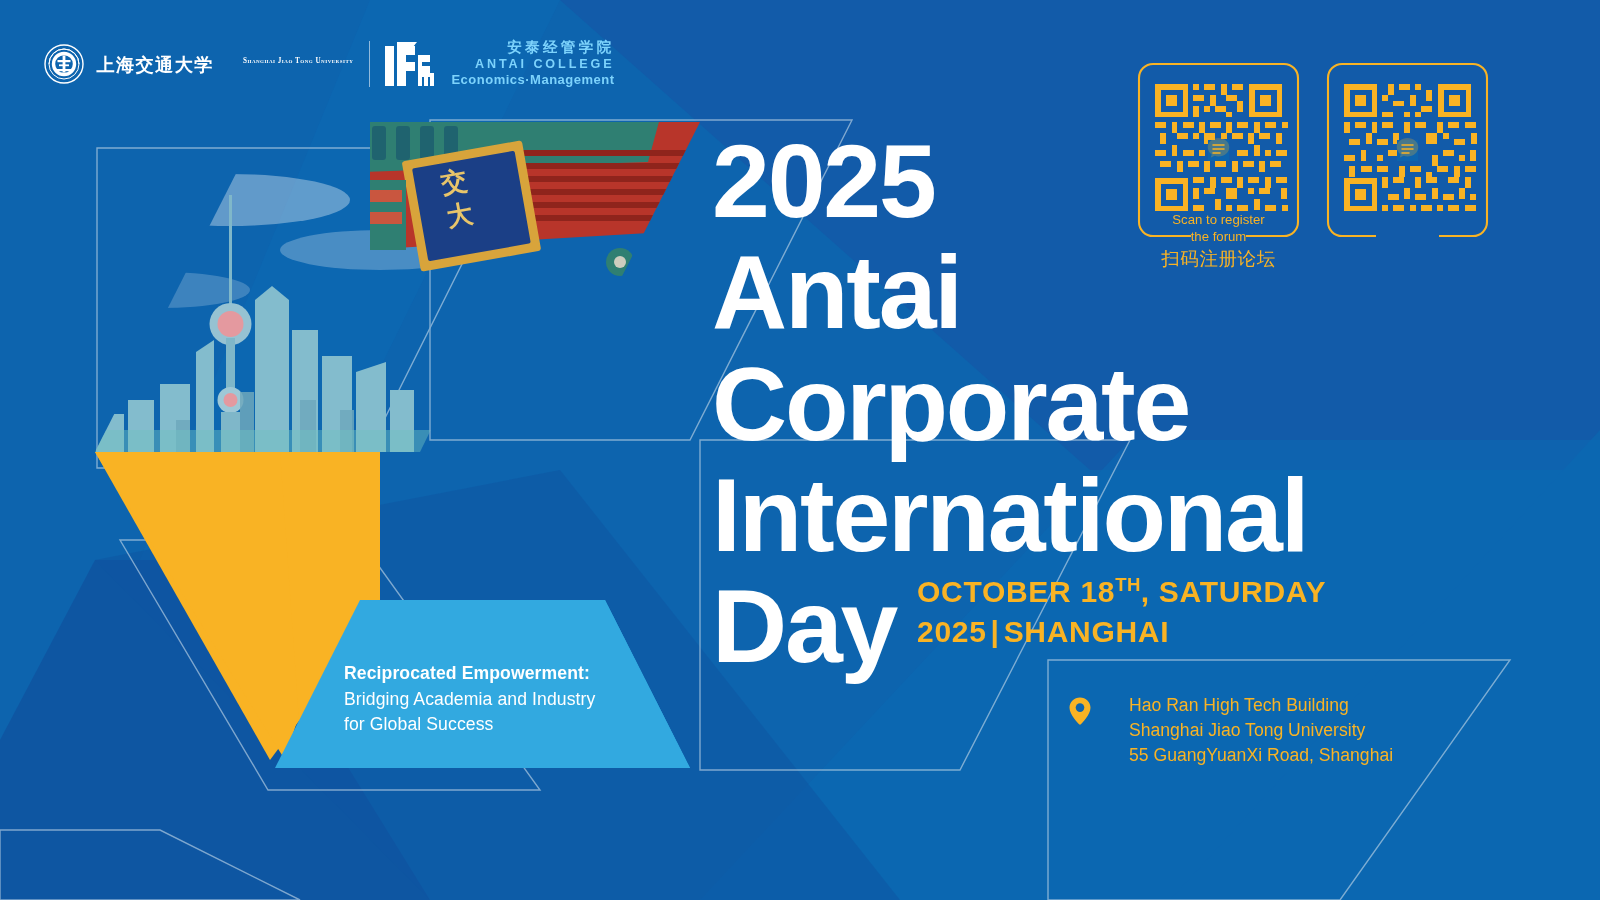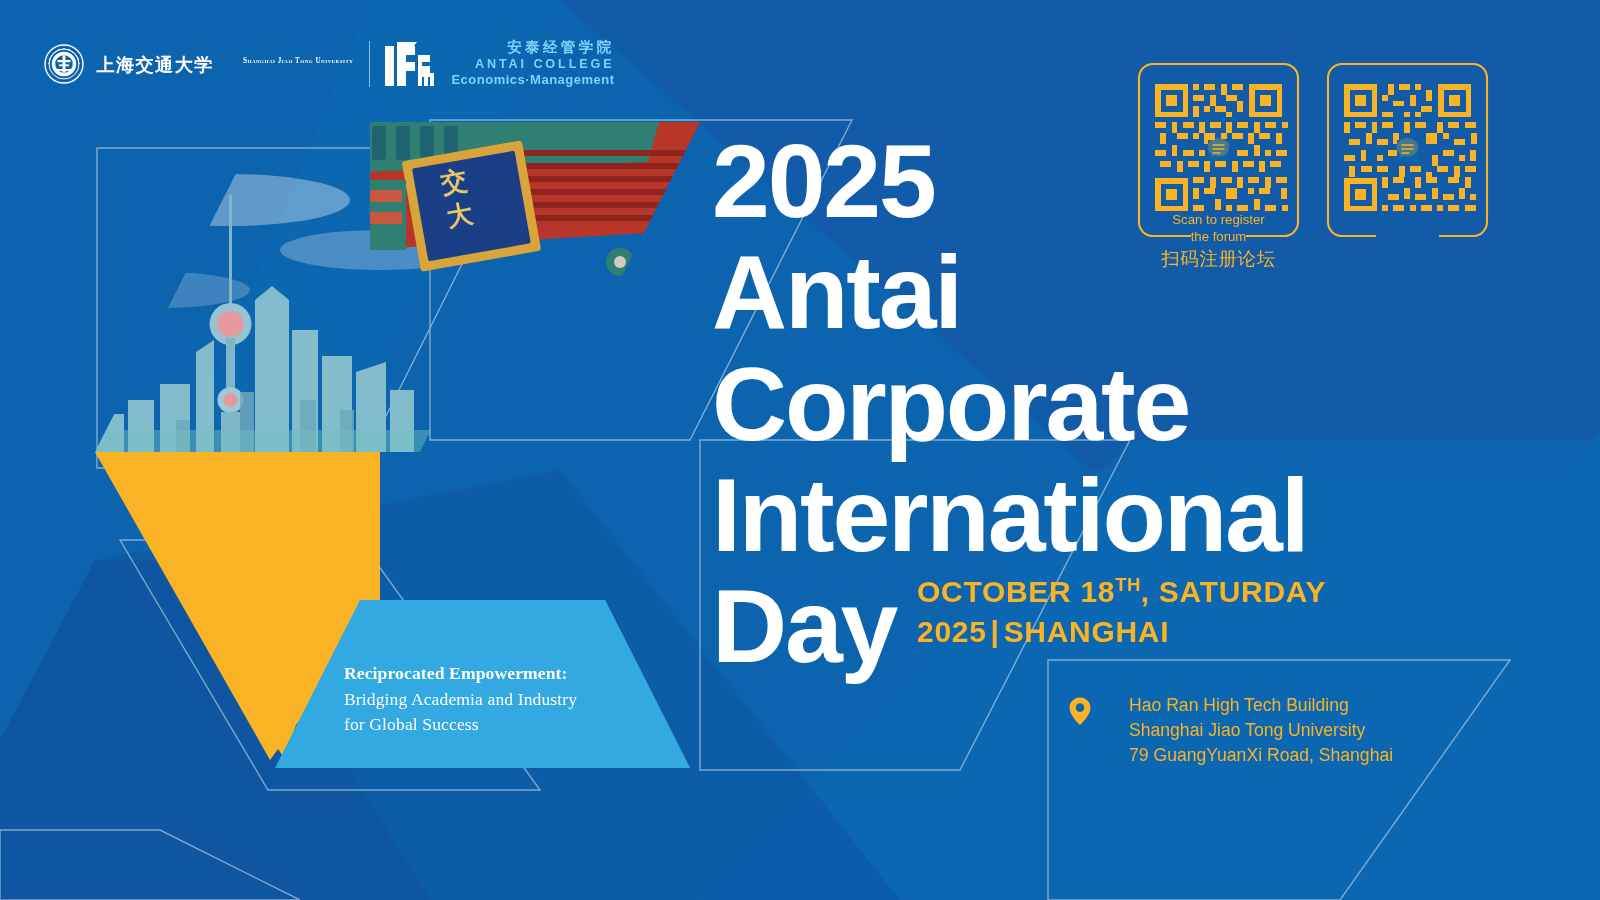--- a/index.html
+++ b/index.html
@@ -32,21 +32,21 @@
   #headline .ln{display:block;}
 
   
   #dateblock{position:absolute;left:917px;top:572px;z-index:30;color:#f9b324;
     font-weight:700;font-size:30px;line-height:1.32;letter-spacing:.7px;white-space:nowrap;}
   #dateblock sup{font-size:.62em;vertical-align:super;letter-spacing:.4px;}
   #dateblock .sep{padding:0 4px;}
 
   
   #theme{position:absolute;left:344px;top:661px;z-index:30;color:#fff;
-    font-size:17.6px;line-height:1.45;letter-spacing:.1px;white-space:nowrap;font-family:Liberation Serif, serif;}
+    font-size:17.6px;line-height:1.45;letter-spacing:.1px;white-space:nowrap;}
   #theme .t1{font-weight:700;display:block;}
   #theme .t2,#theme .t3{display:block;font-weight:400;}
 
   
   #address{position:absolute;left:1065px;top:693px;z-index:30;display:flex;align-items:flex-start;}
   #pin-icon{width:30px;height:30px;flex:0 0 auto;margin-top:3px;}
   #addr-lines{margin-left:34px;color:#f9b324;font-size:17.6px;line-height:1.42;white-space:nowrap;}
   #addr-lines span{display:block;}
 
   
@@ -277,21 +277,21 @@
   </div>
 
   <div id="address">
     <svg id="pin-icon" viewBox="0 0 30 30">
       <path d="M15 1.5c-5.8 0-10.5 4.6-10.5 10.3 0 7.3 9.2 16.1 9.6 16.5a1.3 1.3 0 0 0 1.8 0c.4-.4 9.6-9.2 9.6-16.5C25.5 6.1 20.8 1.5 15 1.5z" fill="#f9b324"></path>
       <circle cx="15" cy="11.6" r="4.3" fill="#0d64ae"></circle>
     </svg>
     <div id="addr-lines">
       <span>Hao Ran High Tech Building</span>
       <span>Shanghai Jiao Tong University</span>
-      <span>79 GuangYuanXi Road, Shanghai</span>
+      <span>55 GuangYuanXi Road, Shanghai</span>
     </div>
   </div>
 
   <div id="qrwrap">
 
     <div class="qrblock">
       <div class="qrframe">
         <svg width="171" height="176" viewBox="0 0 171 176">
 
           <path d="M58 174 H20 a14 14 0 0 1 -14 -14 V16 a14 14 0 0 1 14 -14 H151 a14 14 0 0 1 14 14 V160 a14 14 0 0 1 -14 14 H113" fill="none" stroke="#f9b324" stroke-width="2.1"></path>

